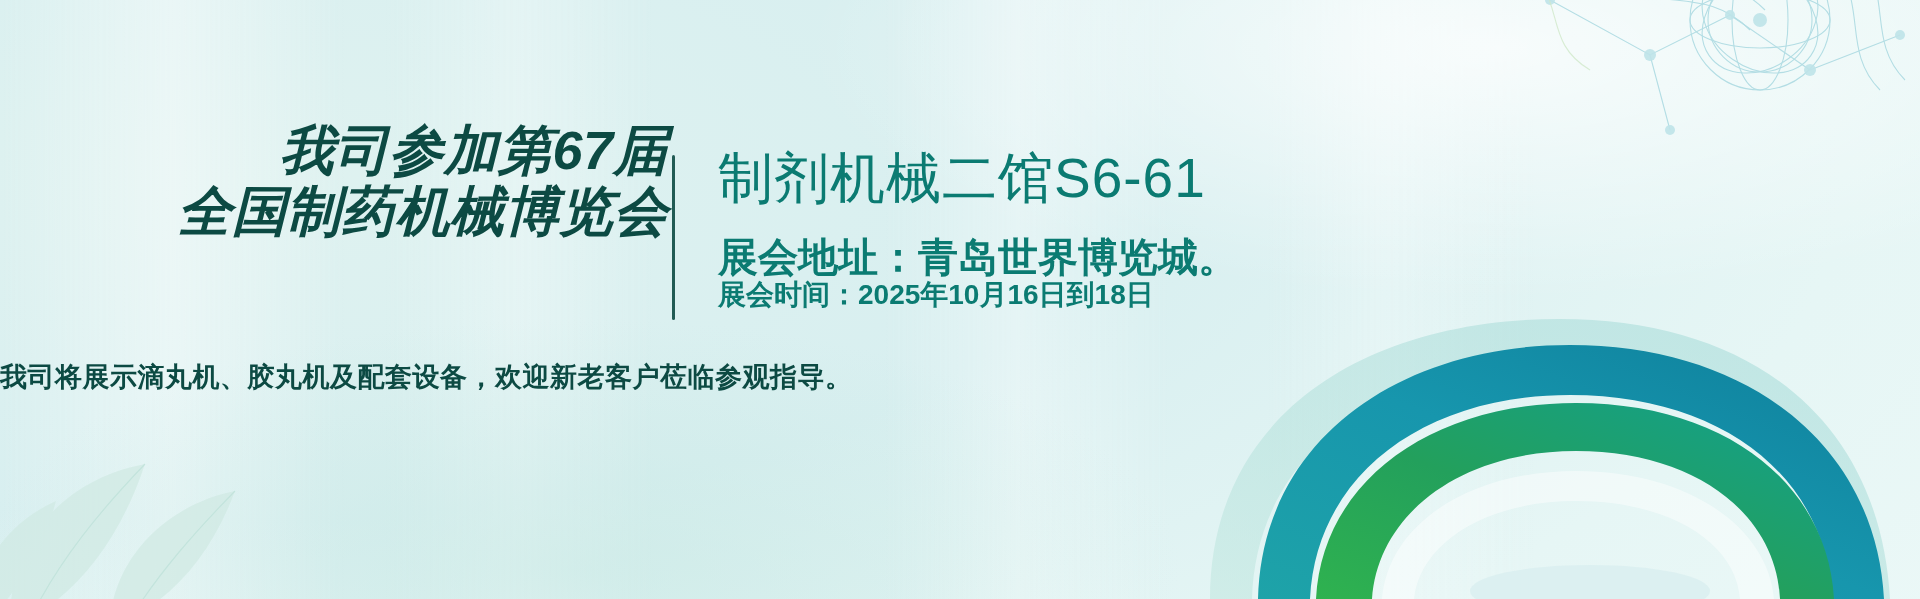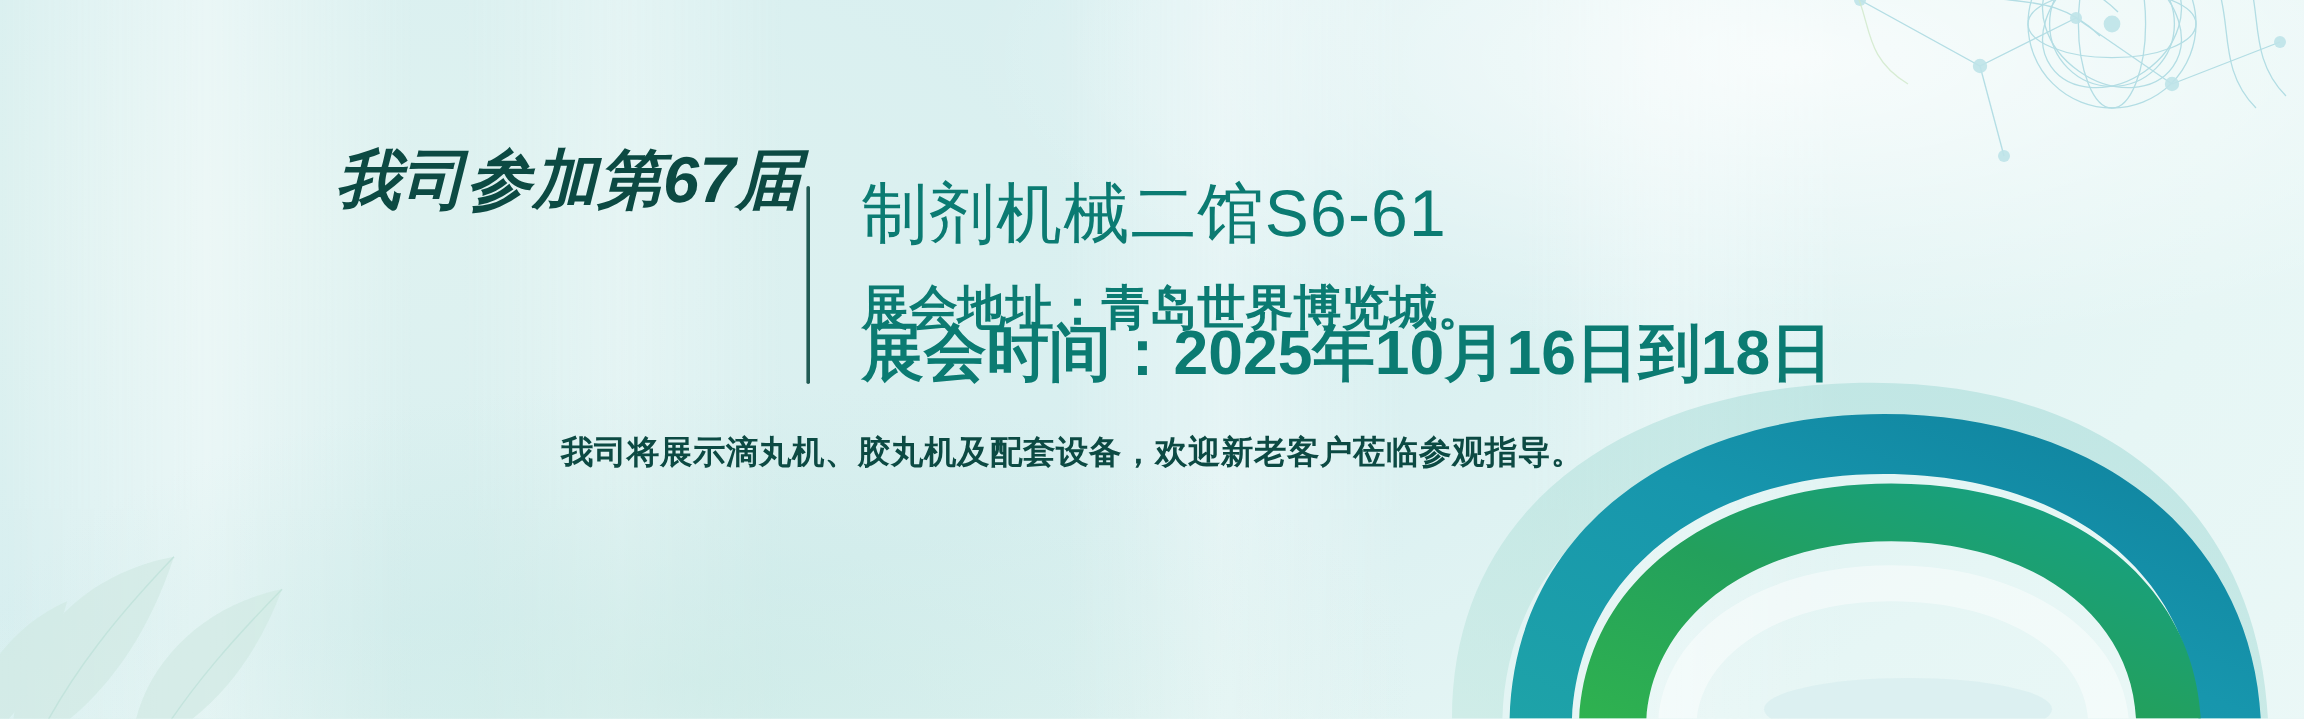--- a/index.html
+++ b/index.html
@@ -82,28 +82,28 @@
     color:#0b7b72;
     font-weight:700;
     font-size:40px;
     line-height:46px;
     white-space:nowrap;
   }
   #date{
     position:absolute;left:718px;top:272px;
     color:#0b7b72;
     font-weight:700;
-    font-size:52px;
+    font-size:28px;
     line-height:46px;
     white-space:nowrap;
   }
 
   #subtitle{
     position:absolute;left:0;top:360px;width:1320px;
-    text-align:right;
+    text-align:left;
     color:#0c4a43;
     font-weight:700;
     font-size:27px;
     line-height:34px;
     letter-spacing:.5px;
     white-space:nowrap;
   }
 </style>
 </head>
 <body>
@@ -187,20 +187,21 @@
     <g fill="none" stroke="#bfe2da" stroke-width="1.2" opacity=".8">
       <path d="M60 200 C 90 140, 130 92, 175 45"></path>
       <path d="M160 200 C 190 152, 226 112, 265 72"></path>
     </g>
   </svg>
 
   <div class="content">
 
     <div id="left-title">
       <span class="ln">我司参加第67届</span>
+      <span class="ln">全国制药机械博览会</span>
     </div>
 
     <div id="divider"></div>
 
 
     <div id="hall">制剂机械二馆S6-61</div>
     <div id="addr">展会地址：青岛世界博览城。</div>
     <div id="date">展会时间：2025年10月16日到18日</div>
 
     <div id="subtitle">我司将展示滴丸机、胶丸机及配套设备，欢迎新老客户莅临参观指导。</div>

